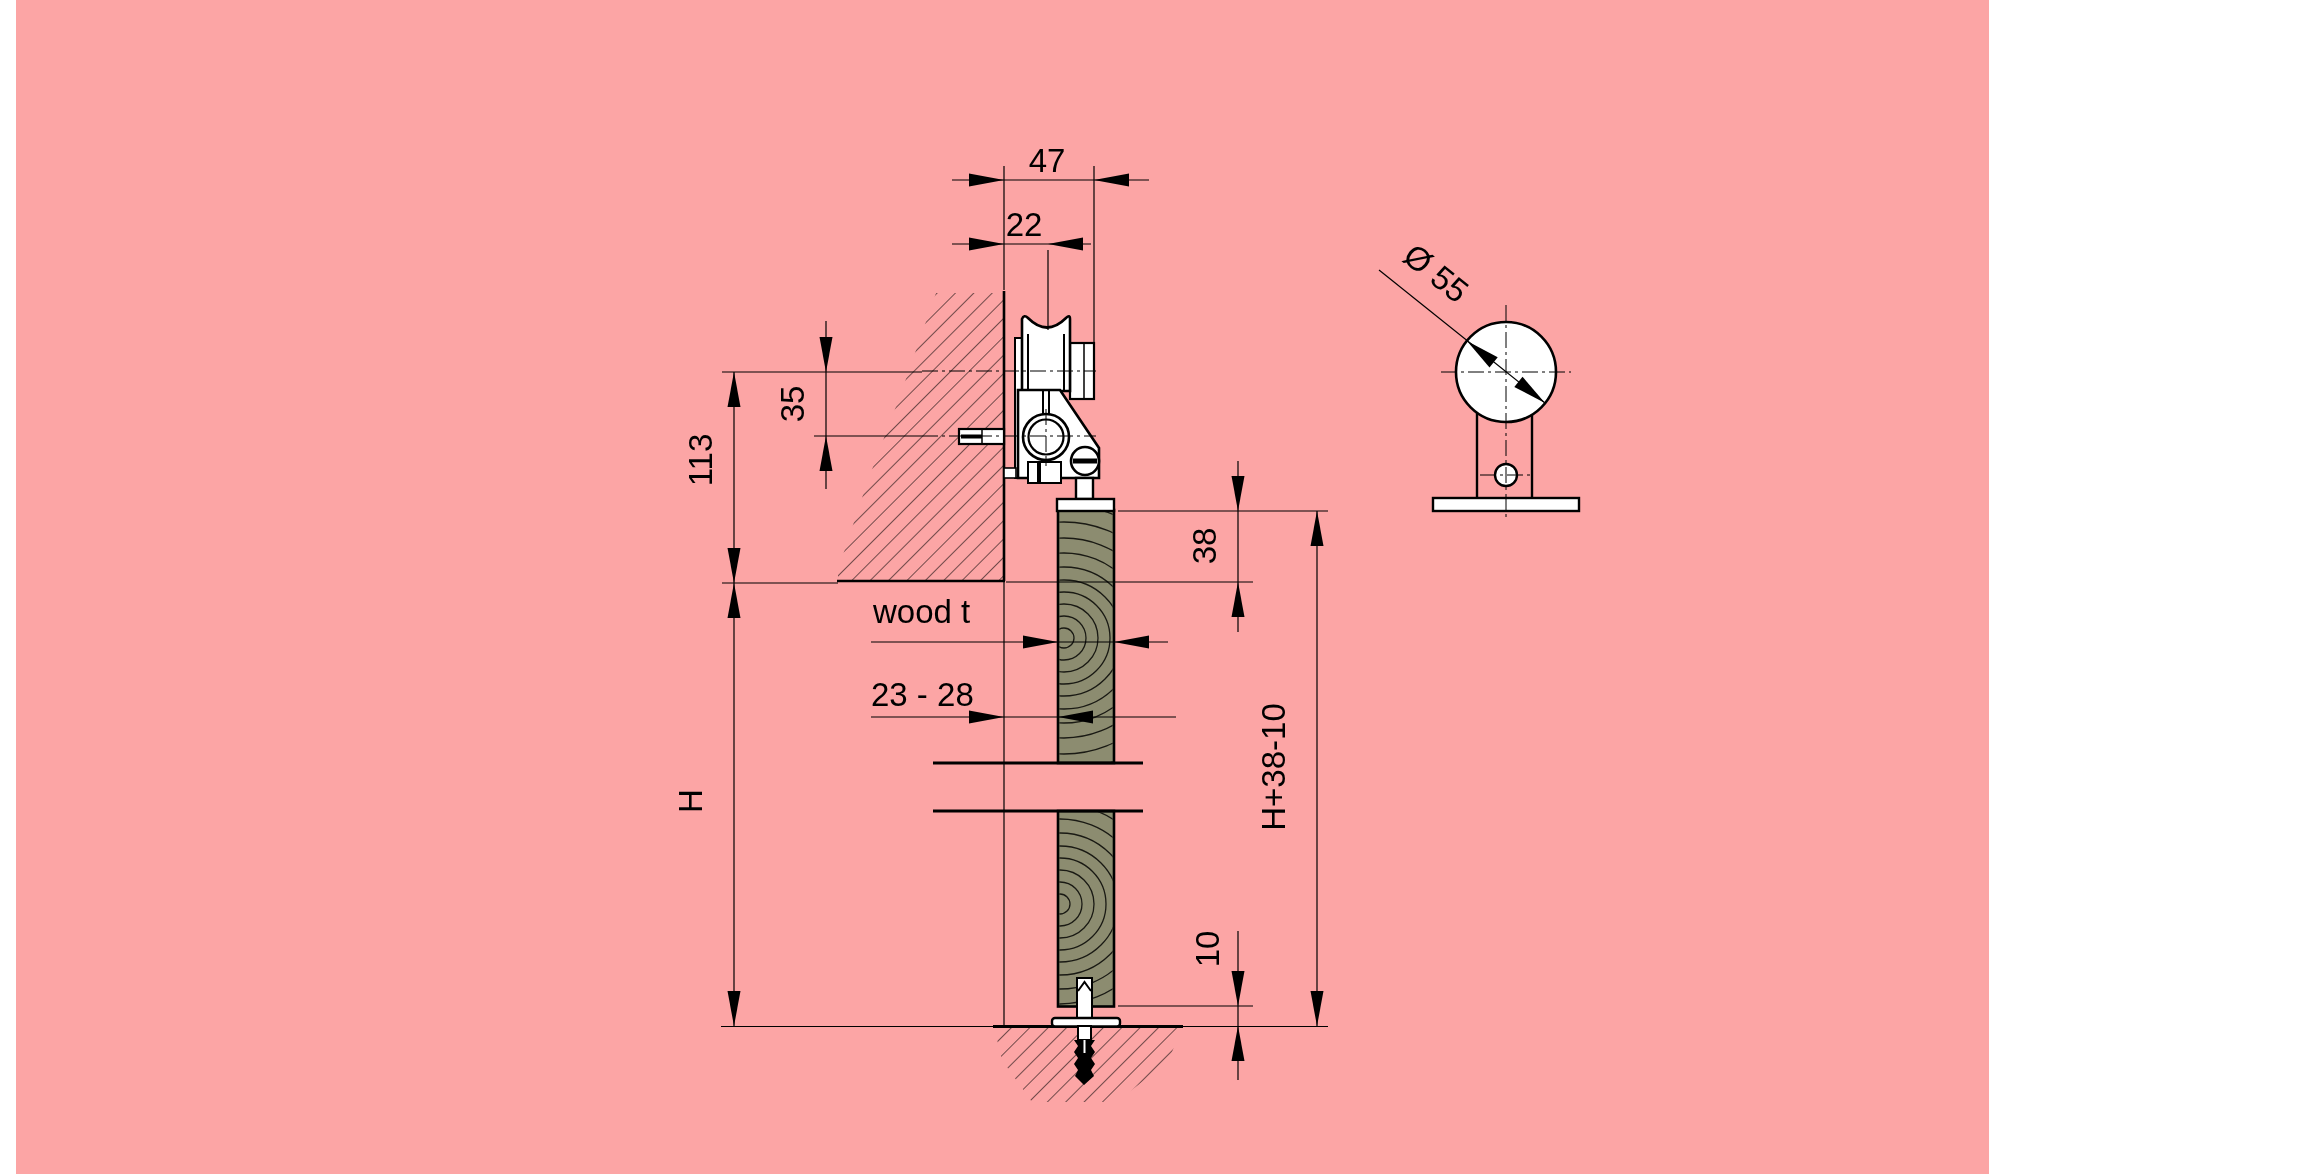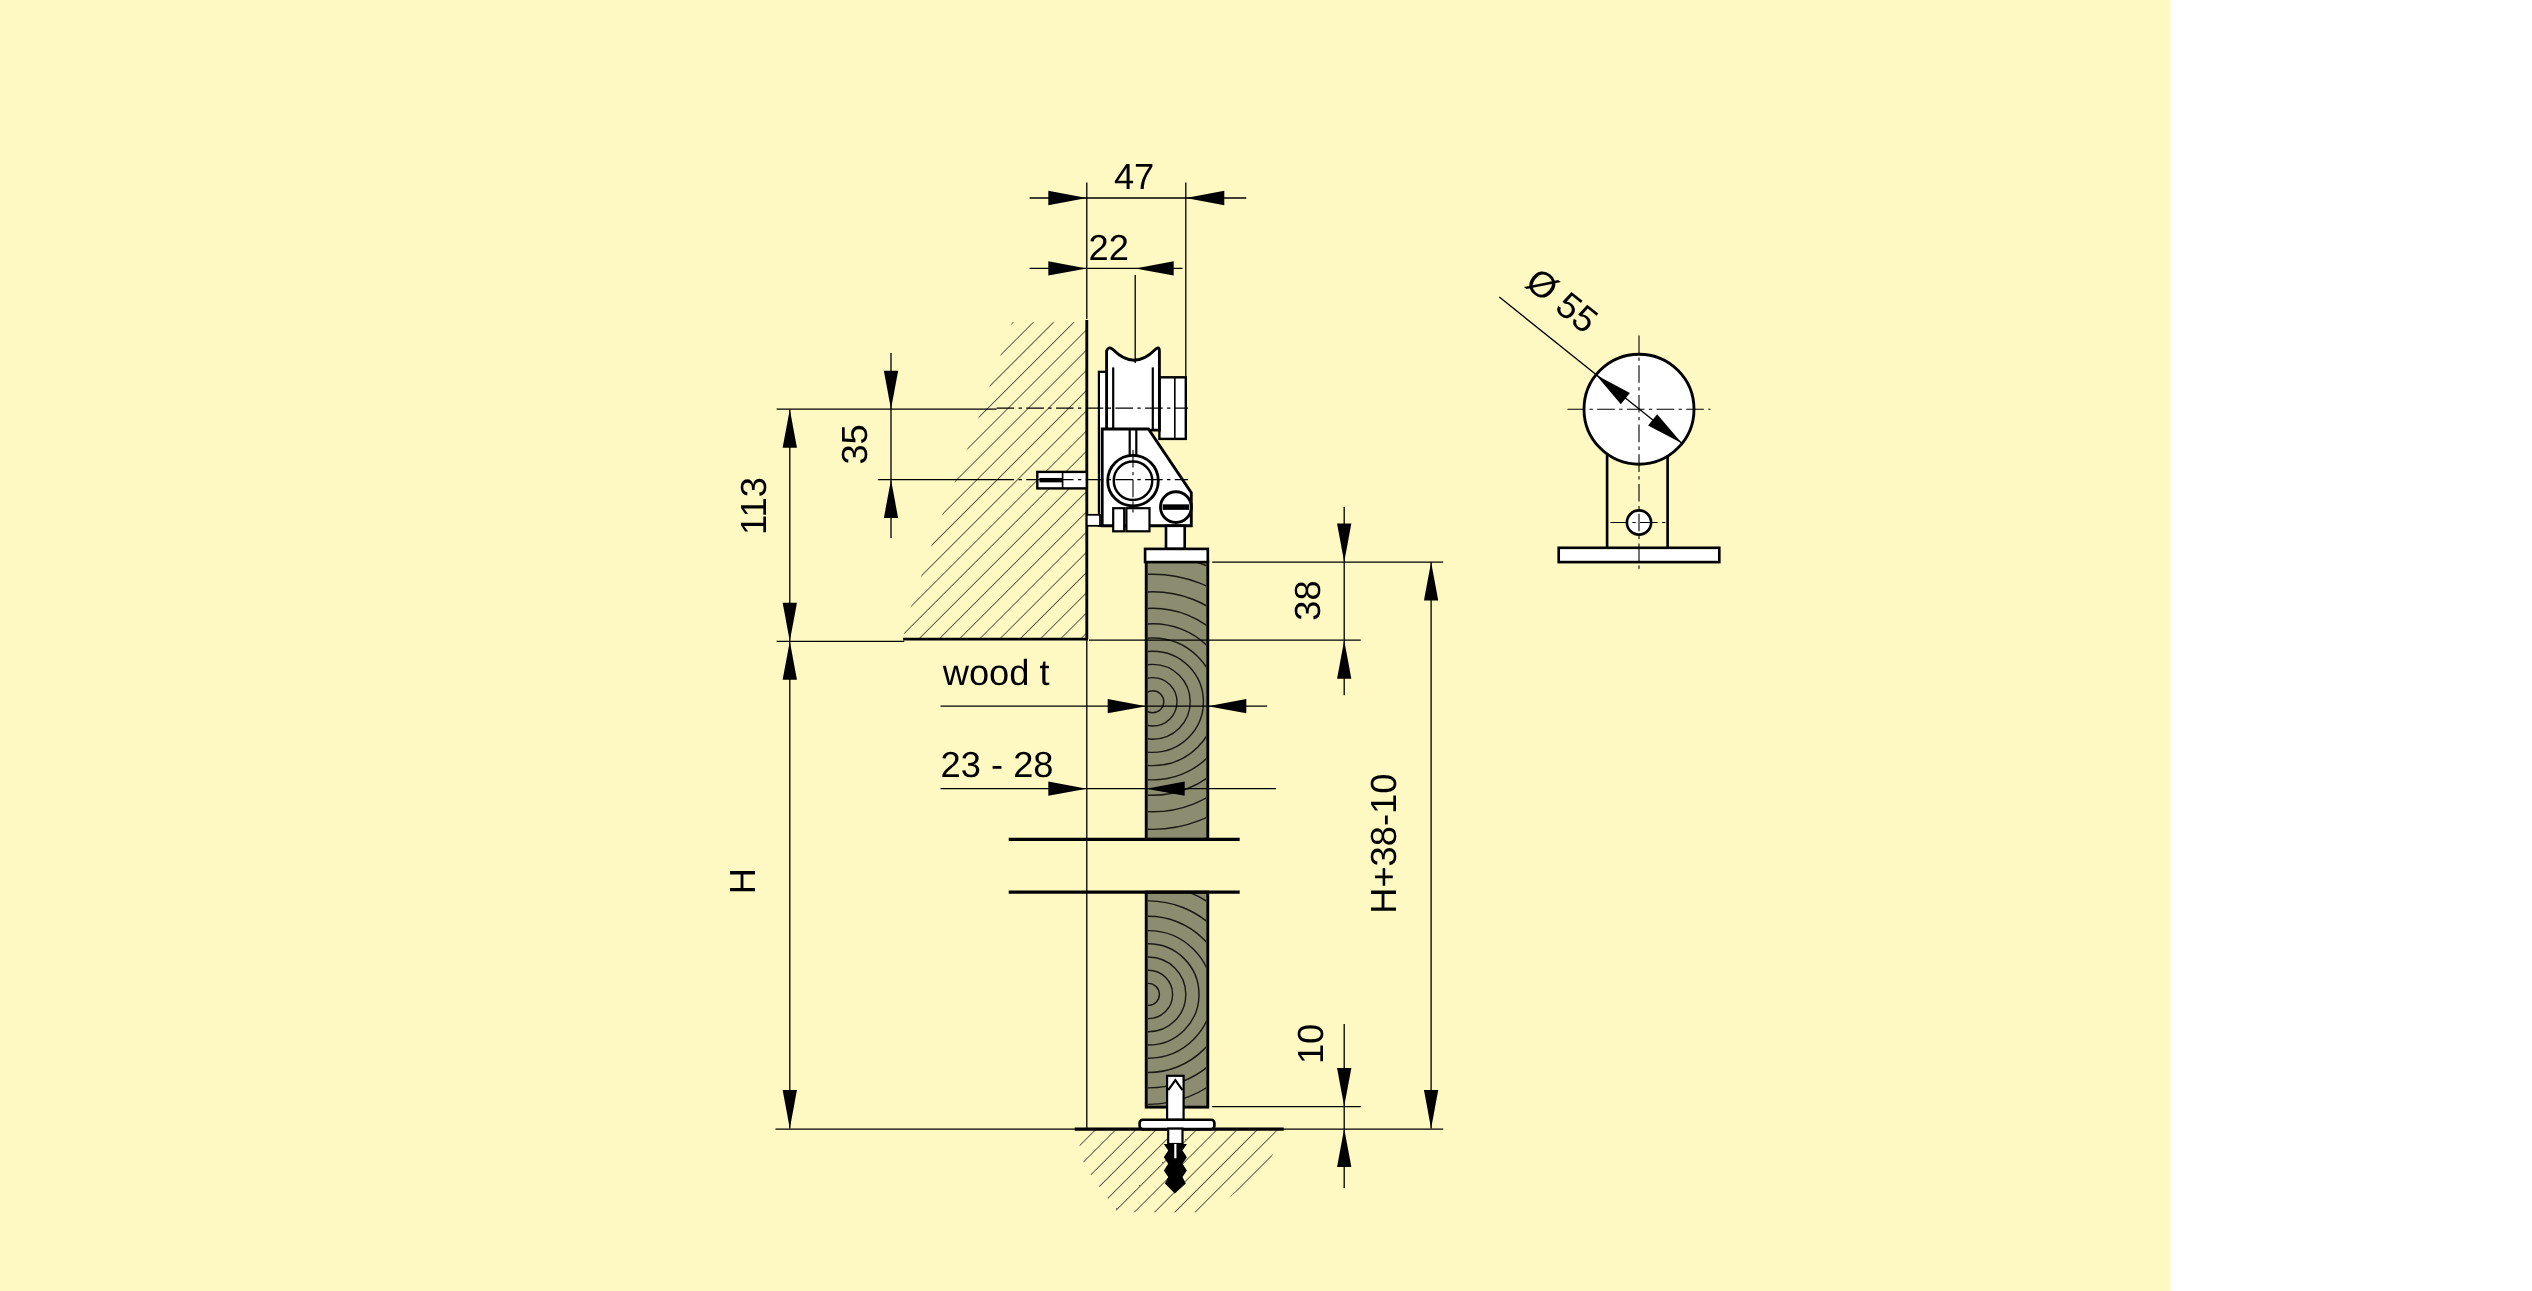--- a/index.html
+++ b/index.html
@@ -1,16 +1,16 @@
 <!DOCTYPE html>
 <html><head>
 <meta charset="utf-8">
 <style>
   html,body{margin:0;padding:0;background:#ffffff;}
-  .canvas{position:relative;width:1973px;height:1174px;background:#fef9c3;overflow:hidden;}
+  .canvas{position:relative;width:1973px;height:1174px;background:#fca5a5;overflow:hidden;margin-left:16px;}
   svg{display:block;}
   .dim-text{font-family:"Liberation Sans",sans-serif;font-size:33px;fill:#000;}
   .outline{fill:#ffffff;stroke:#000;stroke-width:2.6;}
   .thinline{stroke:#000;stroke-width:1.2;fill:none;}
   .centerline{stroke:#000;stroke-width:1;fill:none;stroke-dasharray:16 4 3 4;}
   .arrow{fill:#000;stroke:none;}
   .grain{fill:none;stroke:#1a1a14;stroke-width:1.3;}
 </style>
 </head>
 <body>

